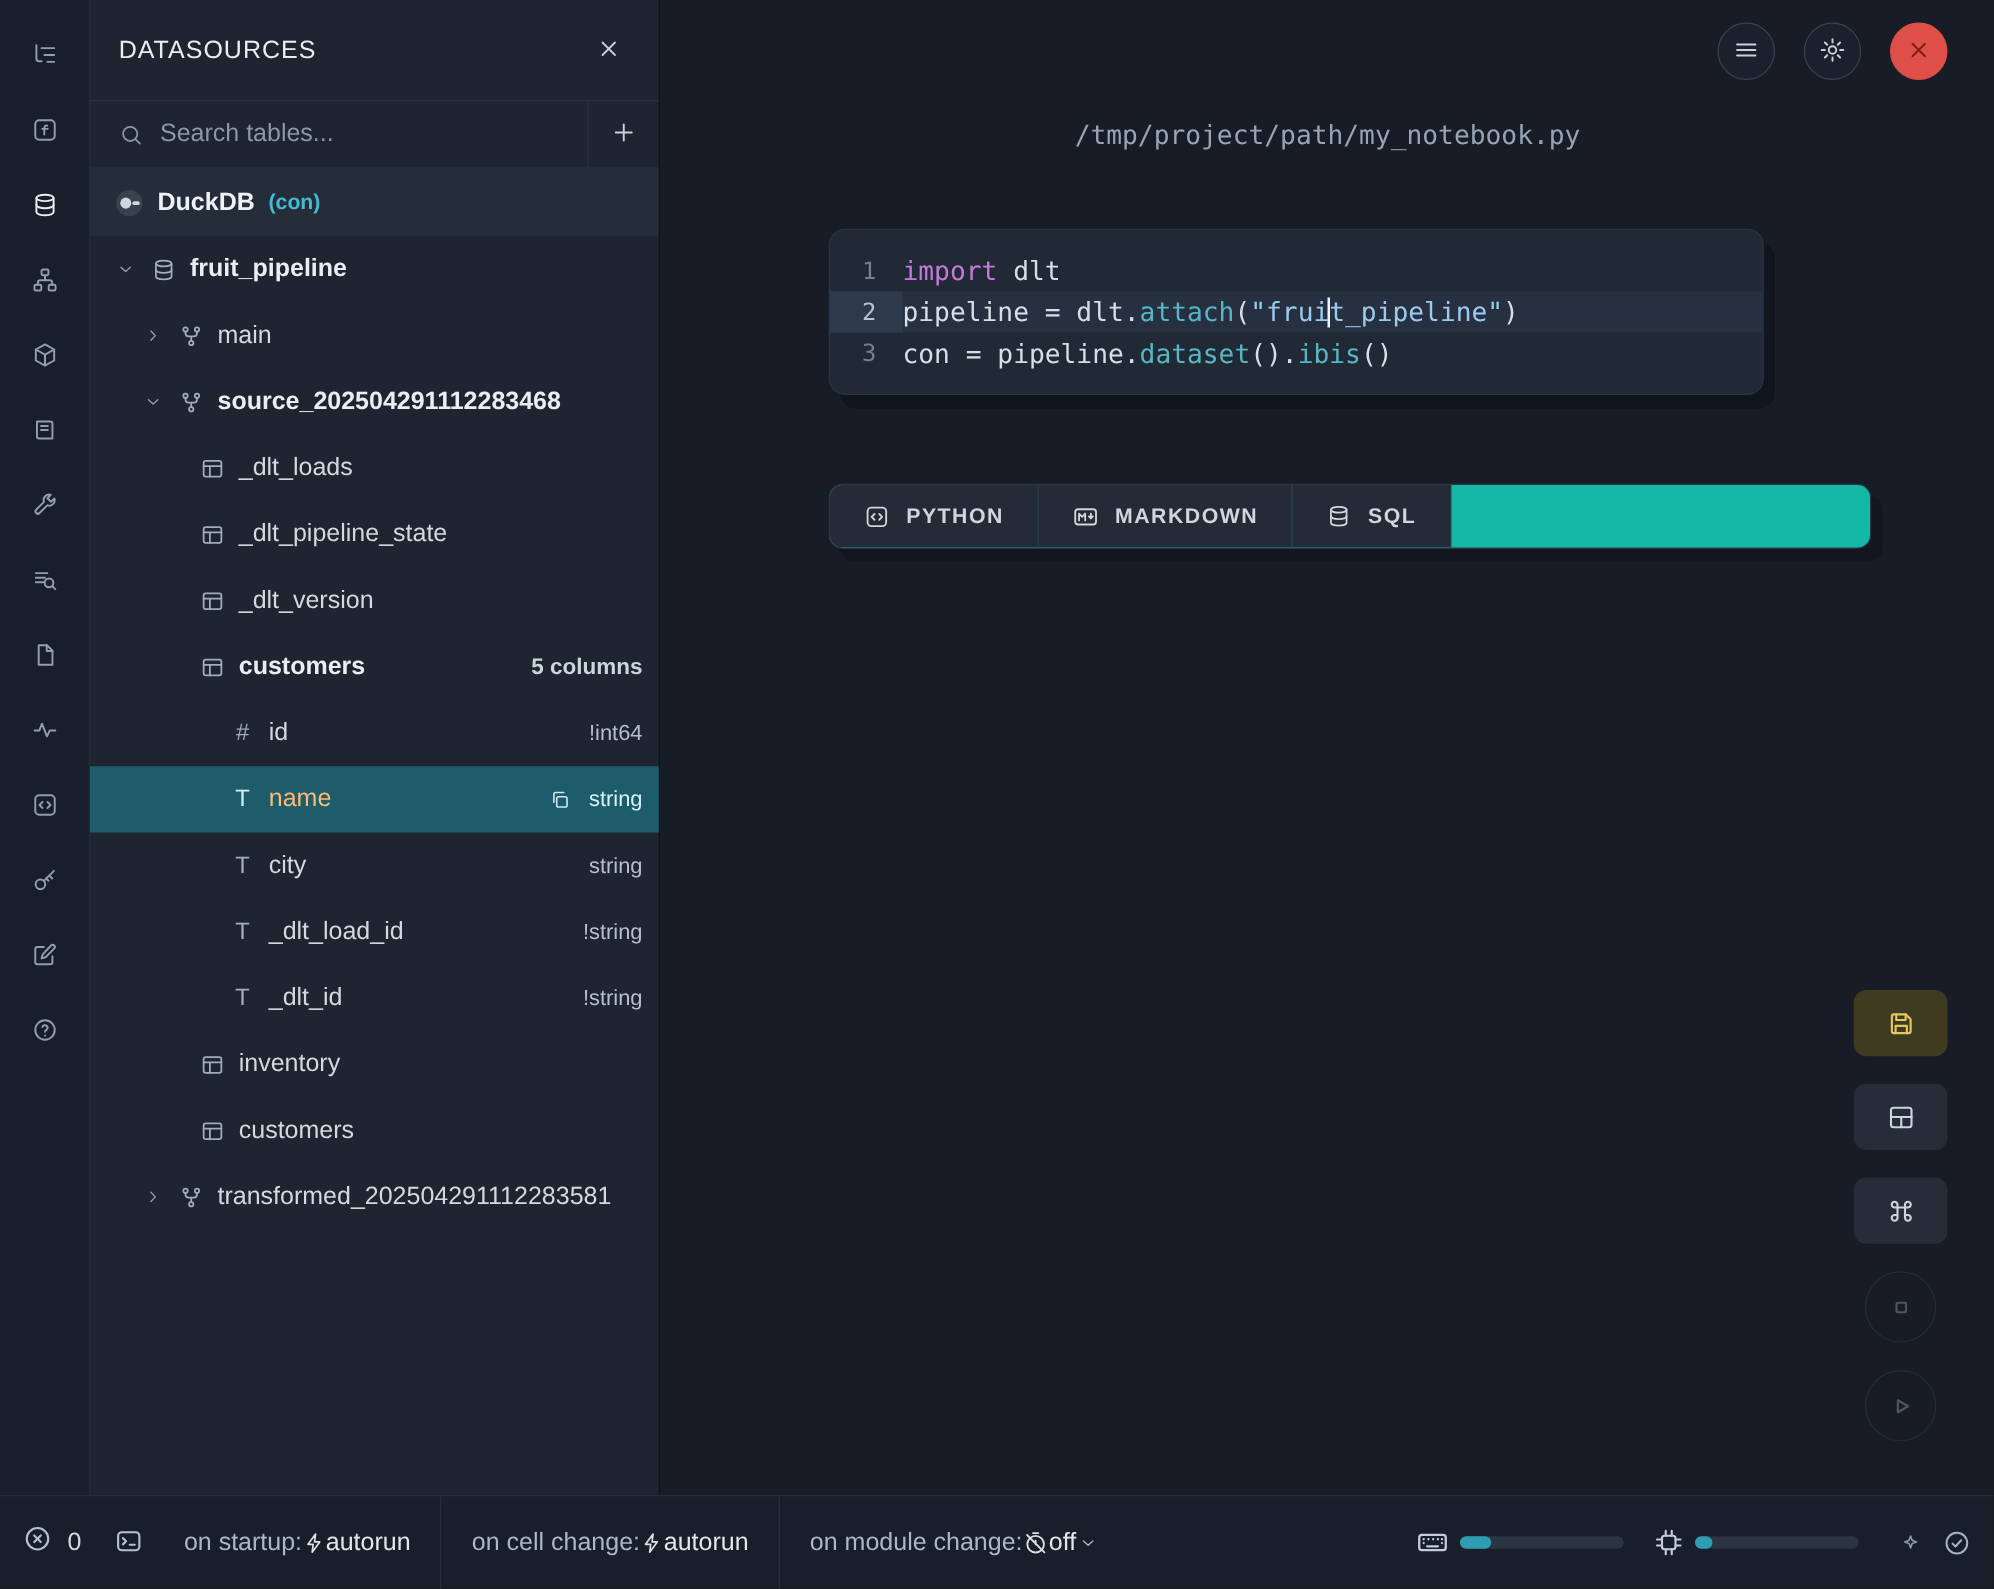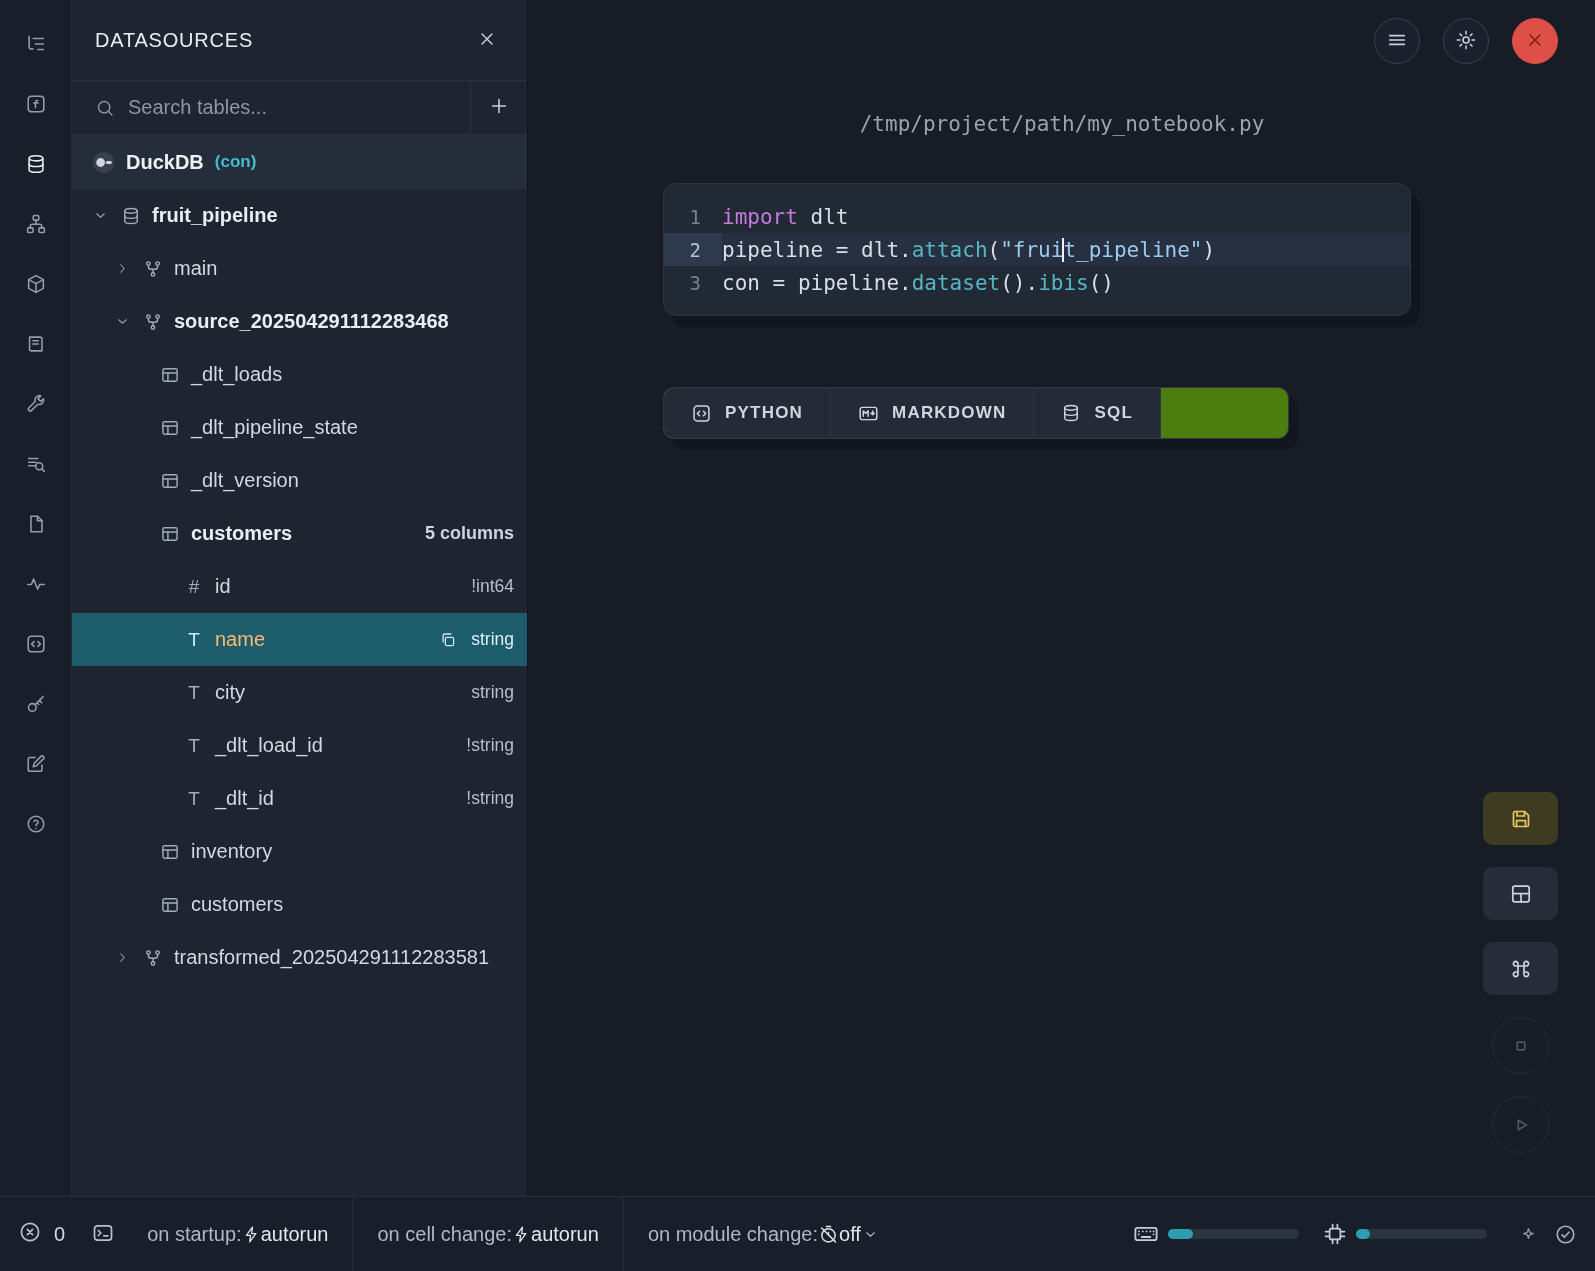--- a/index.html
+++ b/index.html
@@ -39,30 +39,30 @@
 .tlabel{white-space:nowrap;}
 .spacer{flex:1;}
 .copy{display:flex;color:#cfeaf0;margin-right:5px;}
 .rlabel{font-size:17.5px;color:#b6bfcb;}
 
 
 .main{position:absolute;left:529px;right:0;top:0;bottom:75px;background:#171c26;}
 .topbar{position:absolute;top:18px;right:37px;display:flex;gap:23px;}
 .tb-btn{width:46px;height:46px;border-radius:50%;display:flex;align-items:center;justify-content:center;background:#1b212c;border:1.5px solid #39424f;color:#c9d1db;cursor:pointer;}
 .tb-btn.close{background:#dd4f47;border-color:#dd4f47;color:#7c1b15;}
-.filepath{position:absolute;top:96px;left:0;right:0;text-align:center;font-family:"DejaVu Sans Mono",monospace;font-size:21px;color:#98a3b3;margin-top:16px;}
+.filepath{position:absolute;top:96px;left:0;right:0;text-align:center;font-family:"DejaVu Sans Mono",monospace;font-size:21px;color:#98a3b3;}
 .cell{position:absolute;left:134px;top:183px;width:748px;background:#212935;border:1px solid #2c3443;border-radius:13px;padding:16px 0;box-shadow:9px 11px 0 rgba(12,16,24,.55);}
 .code-line{display:flex;align-items:stretch;height:33px;font-family:"DejaVu Sans Mono",monospace;font-size:21px;}
 .ln{width:58px;padding-right:21px;font-size:19px;color:#76818f;flex:none;display:flex;align-items:center;justify-content:flex-end;}
 .code-line.active{background:#273040;}
 .code-line.active .ln{background:#2e3a4c;color:#b7c3d1;}
 .ct{white-space:pre;display:flex;align-items:center;}
 .tk-kw{color:#c678dd}.tk-fn{color:#56b6c2}.tk-str{color:#9bcbec}.tk-plain{color:#d8dee8}
 .cursor{display:inline-block;width:2px;height:24px;background:#eef3f8;margin:0 -1px;}
-.addrow{position:absolute;left:134px;top:387px;width:626px;height:52px;display:flex;border:1px solid #2f3744;border-radius:11px;overflow:hidden;box-shadow:9px 10px 0 rgba(12,16,24,.5);background:#4d7c0f;}
+.addrow{position:absolute;left:134px;top:387px;width:834px;height:52px;display:flex;border:1px solid #2f3744;border-radius:11px;overflow:hidden;box-shadow:9px 10px 0 rgba(12,16,24,.5);background:#14b8a6;}
 .ab{display:flex;align-items:center;gap:13px;padding:0 27px;background:#242b37;border:none;border-right:1px solid #2f3744;color:#cfd6df;cursor:pointer;font-family:inherit;}
 .ab .icon{display:flex;}
 .ab-label{font-size:17px;font-weight:bold;letter-spacing:1.2px;white-space:nowrap;}
 .ab.dim{color:#99a3b1;flex:1;justify-content:flex-start;border-right:none;overflow:hidden;}
 
 
 .side-actions{position:absolute;right:37px;top:792px;display:flex;flex-direction:column;align-items:center;gap:22px;}
 .sa-btn{width:75px;height:53px;border-radius:10px;background:#262d39;border:none;display:flex;align-items:center;justify-content:center;color:#ccd4de;cursor:pointer;}
 .sa-btn.yellow{background:#3f3b20;color:#e5c75f;}
 .sa-circle{width:57px;height:57px;border-radius:50%;background:transparent;border:1.6px solid #3a434f;display:flex;align-items:center;justify-content:center;color:#9aa4b2;cursor:pointer;}

